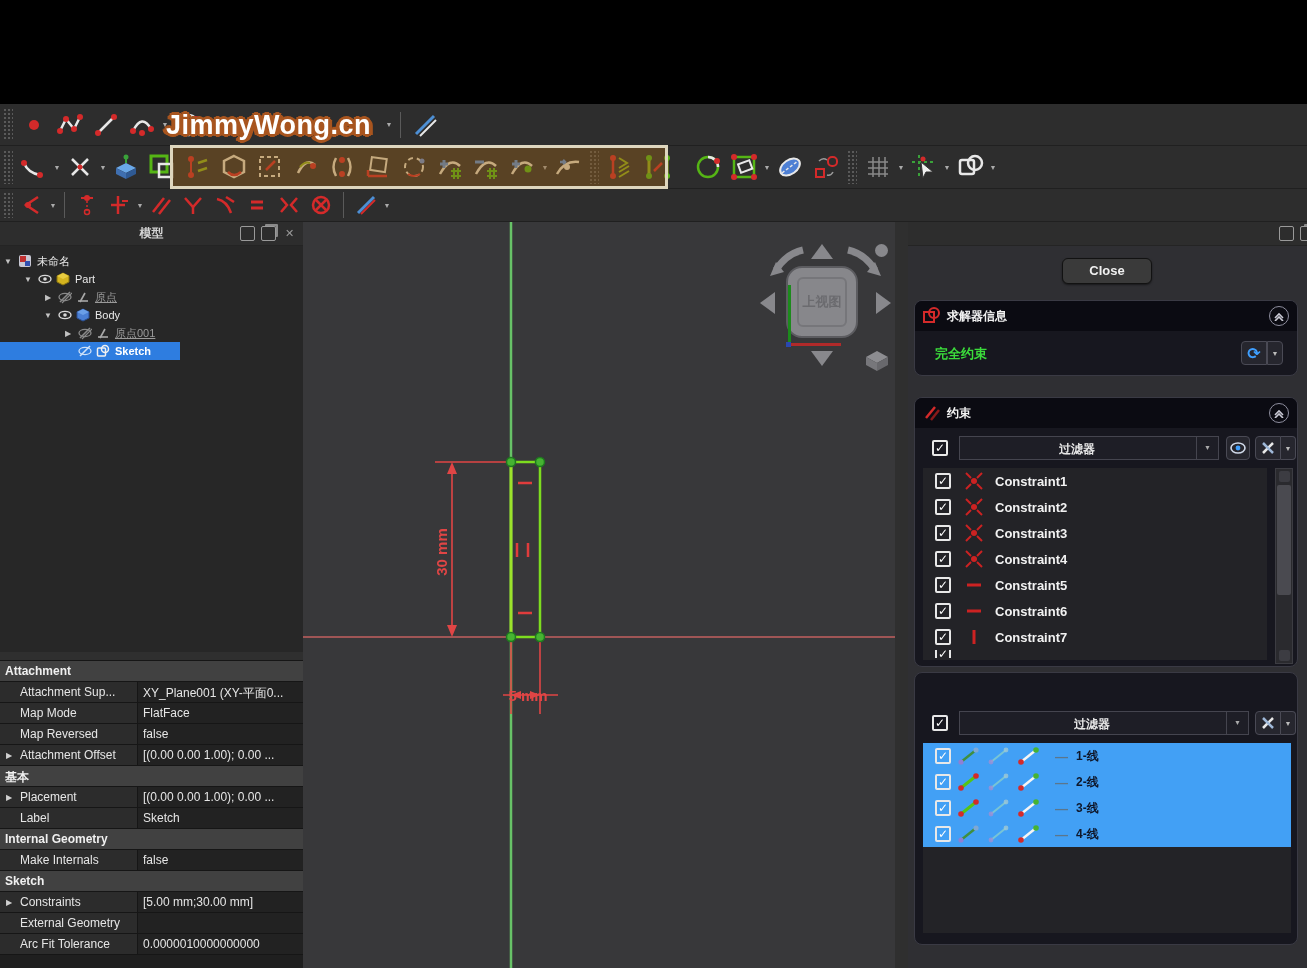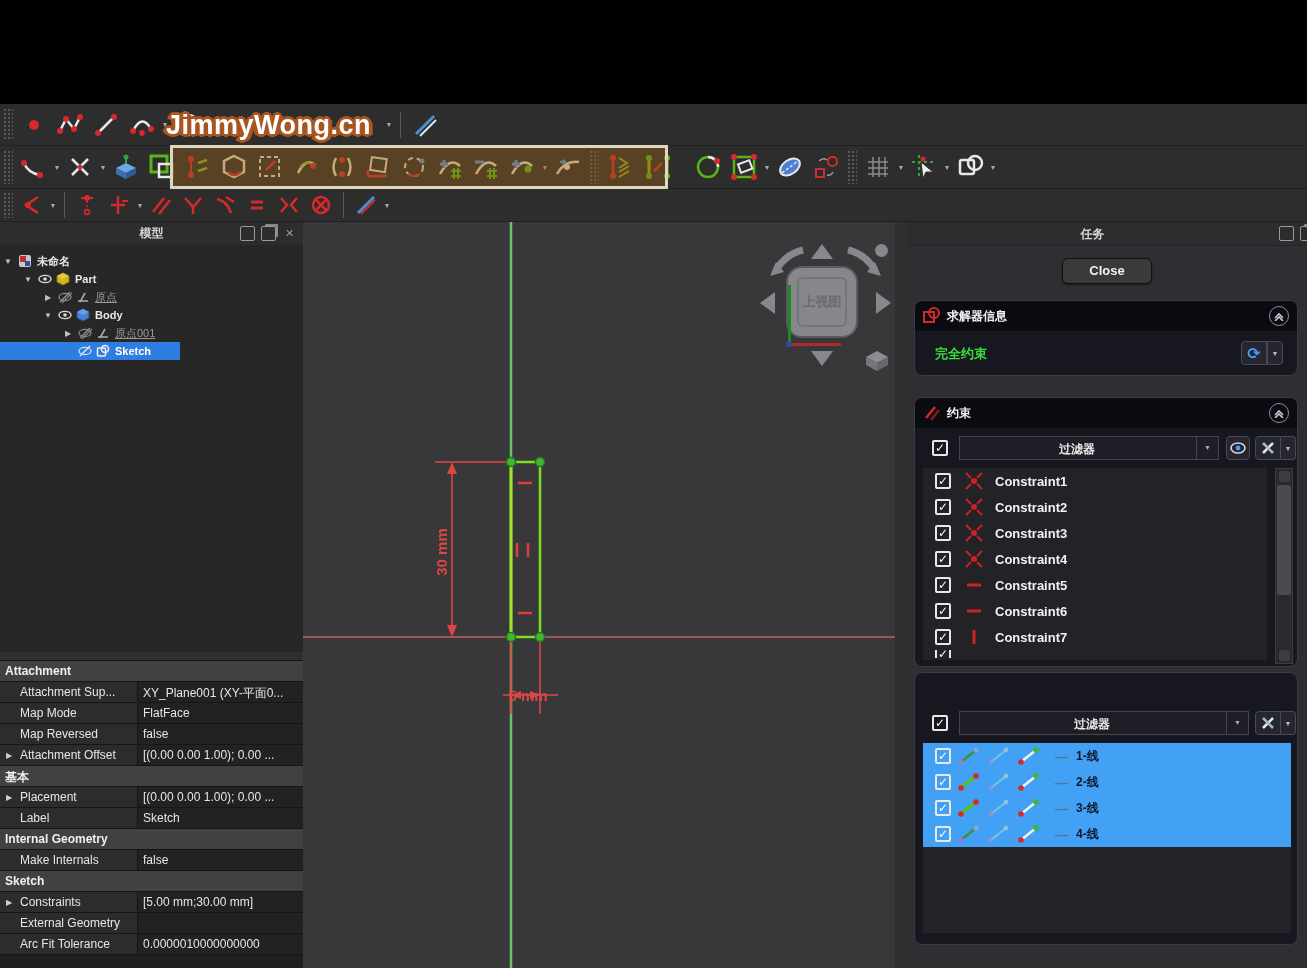--- a/index.html
+++ b/index.html
@@ -33,21 +33,21 @@
   .panel-titlebar .ttl { position:absolute; left:0; right:0; text-align:center; color:#d6d6d6; font-size:12px; font-weight:bold; }
   .win-btns { position:absolute; right:6px; top:4px; display:flex; gap:6px; }
   .wbtn { width:15px; height:15px; color:#9a9a9a; font-size:11px; line-height:15px; text-align:center; }
   .wbtn.square { border:1.5px solid #9a9a9a; border-radius:2px; }
   .wbtn.float { border:1.5px solid #9a9a9a; border-radius:2px; box-shadow:3px -3px 0 -1px #8a8a8a; }
 
   .tree { position:absolute; left:0; top:24px; width:303px; height:406px; background:#272727; overflow:hidden; }
   .trow { height:18px; display:flex; align-items:center; font-size:11px; color:#cfcfcf; position:relative; }
   .trow .exp { width:12px; text-align:center; font-size:8px; color:#c2c2c2; flex:none; }
   .trow .lbl { margin-left:5px; white-space:nowrap; }
-  .trow .b { font-weight:bold; color:#e9e9e9; }
+  .trow .b { font-weight:normal; color:#e9e9e9; }
   .trow .dim { color:#9a9a9a;text-decoration:underline; }
   .trow.sel { background:#2e7de0; }
   .trow.sel .lbl { color:#fff; font-weight:bold; }
   .ticon { width:14px; height:14px; margin-left:4px; flex:none; }
 
   
   .props { position:absolute; left:0; top:438px; width:303px; height:308px; background:#1f1f1f; font-size:12px; overflow:hidden; border-top:1px solid #161616; }
   .prow { display:flex; height:21px; border-bottom:1px solid #161616; }
   .prow .gut { width:18px; background:#2c2c2c; color:#d0d0d0; font-size:8px; text-align:center; line-height:21px; flex:none; }
   .prow .pl { width:120px; background:#2c2c2c; color:#e6e6e6; padding:3px 2px 0 2px; white-space:nowrap; overflow:hidden; flex:none; border-right:1px solid #161616; }
@@ -655,21 +655,20 @@
         <svg width="26" height="24" style="position:absolute;left:106px;top:111px">
           <polygon points="13,2 24,8 13,14 2,8" fill="#8d8d91"></polygon>
             <polygon points="2,8 13,14 13,22 2,16" fill="#77777b"></polygon>
             <polygon points="13,14 24,8 24,16 13,22" fill="#68686c"></polygon>
         </svg>
       </div>
     </div>
 
     <div class="right-panel">
       <div class="rp-title">
-        <span class="ttl">任务</span>
         <span class="win-btns" style="right:-8px">
           <span class="wbtn square"></span>
           <span class="wbtn float"></span>
         </span>
       </div>
       <div class="close-btn">Close</div>
 
       <div class="section" style="top:78px; height:76px">
         <div class="sec-head">
           <svg width="18" height="18">

